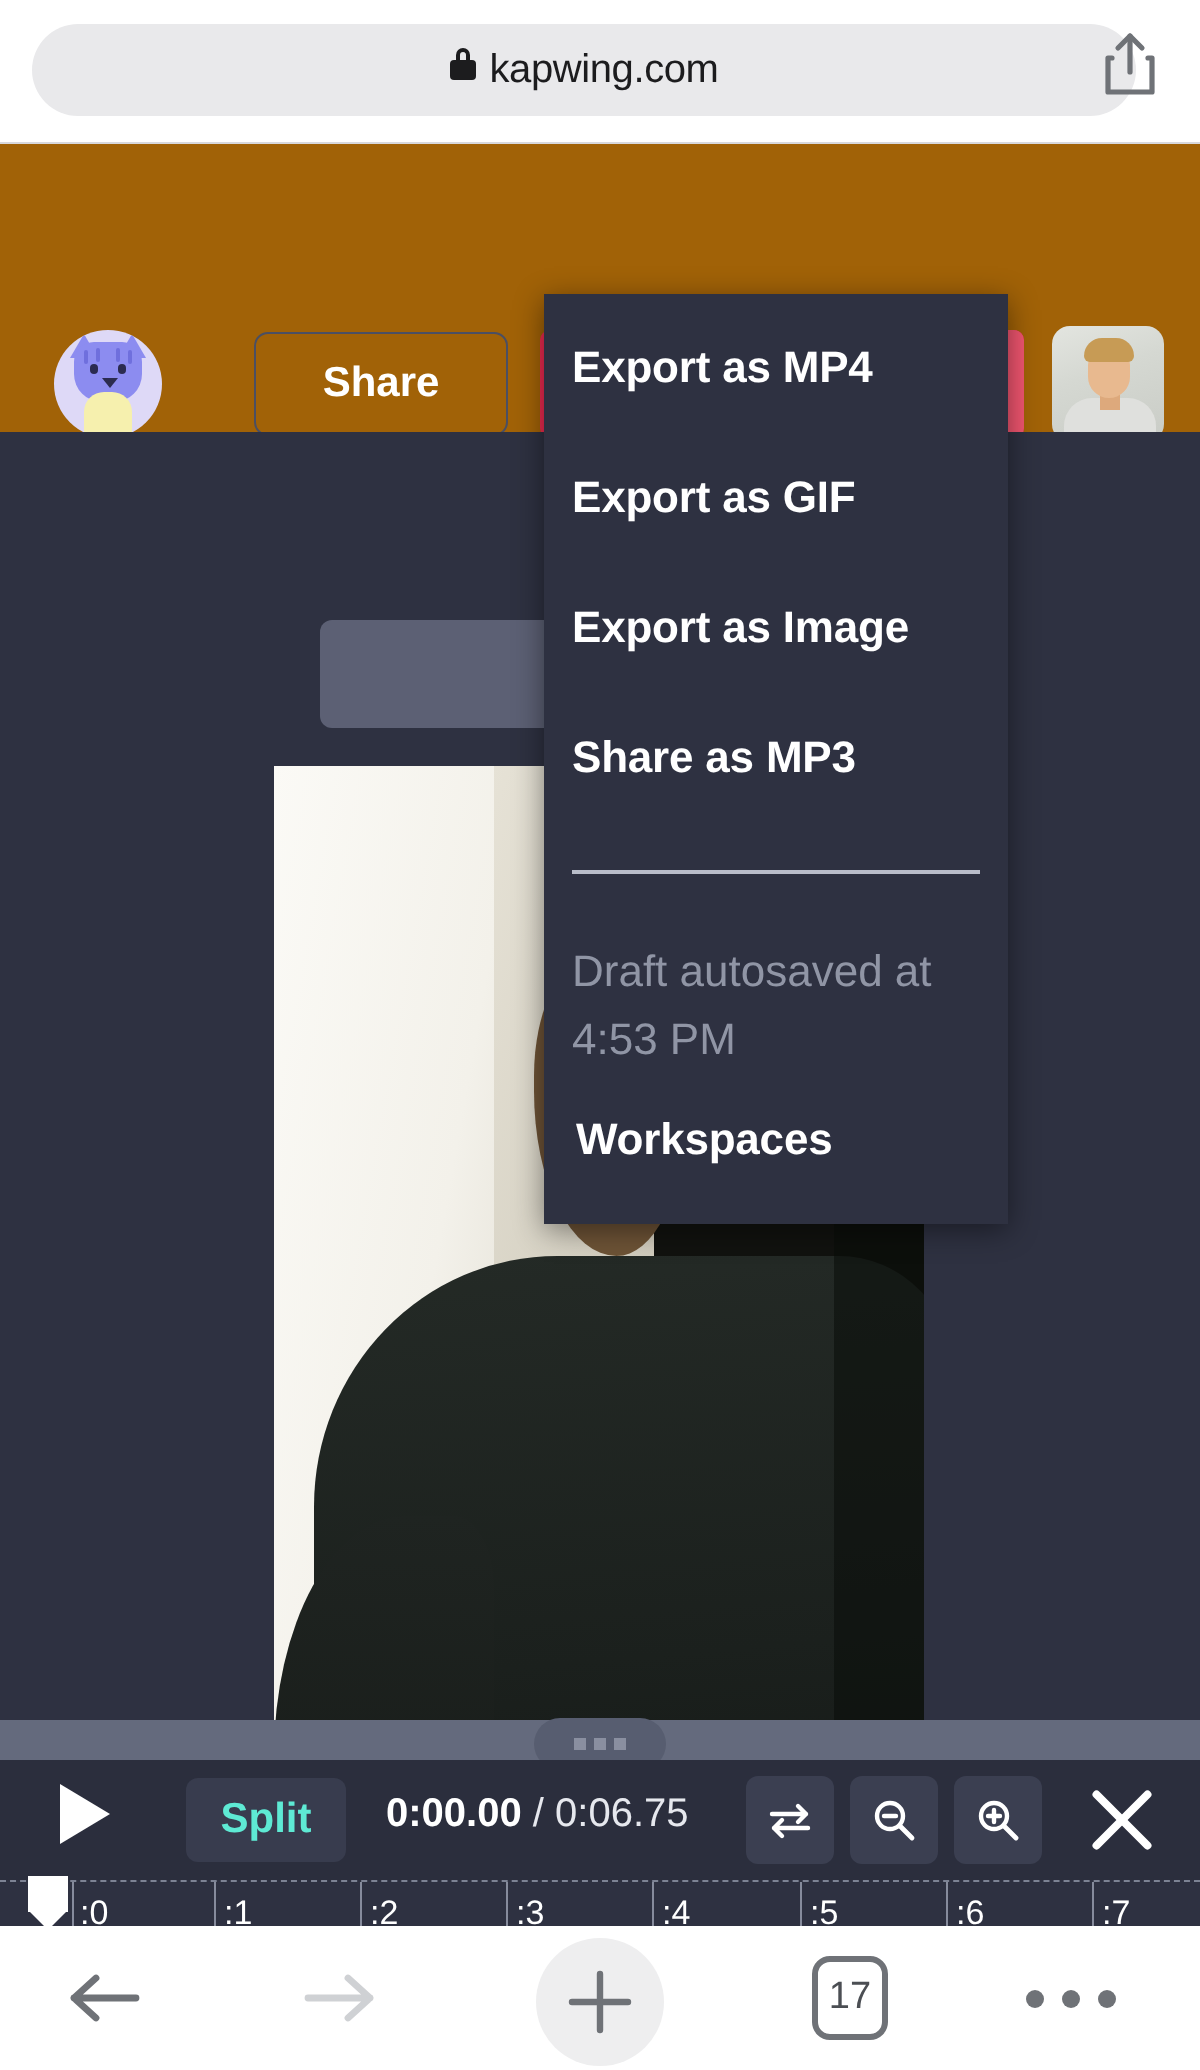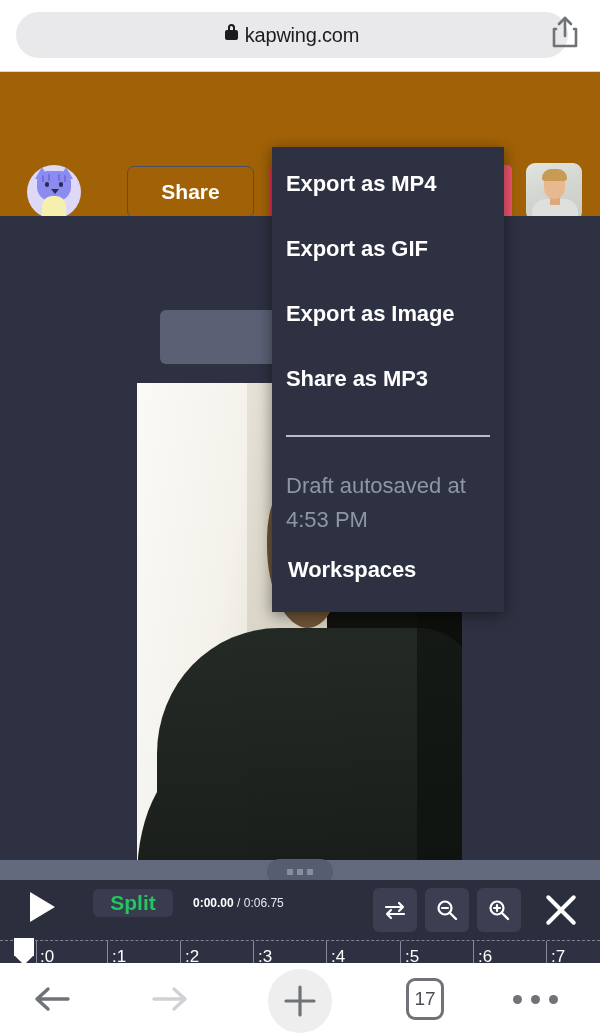--- a/index.html
+++ b/index.html
@@ -202,26 +202,26 @@
   .tl-handle i { display: block; width: 6px; height: 6px; background: #8a8fa0; }
   .tl-bar {
     position: absolute; left: 0; top: 808px; width: 600px; height: 60px; background: #2b2e3d;
     display: flex; align-items: center;
   }
   .play-btn {
     position: absolute; left: 30px; top: 820px; width: 0; height: 0;
     border-top: 15px solid transparent; border-bottom: 15px solid transparent; border-left: 25px solid #ffffff;
   }
   .split-btn {
-    position: absolute; left: 93px; top: 817px; width: 80px; height: 28px;
+    position: absolute; left: 93px; top: 817px; width: 80px; height: 42px;
     background: #383c4e; border-radius: 6px; display: flex; align-items: center; justify-content: center;
-    color: #22c55e; font-size: 21px; font-weight: 700;
+    color: #5eead4; font-size: 21px; font-weight: 700;
   }
   .time-display {
-    position: absolute; left: 193px; top: 824px; color: #ffffff; font-size: 12px;
+    position: absolute; left: 193px; top: 824px; color: #ffffff; font-size: 20px;
   }
   .time-display .cur { font-weight: 700; }
   .time-display .dur { font-weight: 400; color: #e6e8ee; }
   .tl-icon-btn {
     position: absolute; top: 816px; width: 44px; height: 44px; background: #3b3f51; border-radius: 6px;
     display: flex; align-items: center; justify-content: center;
   }
   .tl-icon-btn.b1 { left: 373px; }
   .tl-icon-btn.b2 { left: 425px; }
   .tl-icon-btn.b3 { left: 477px; }

